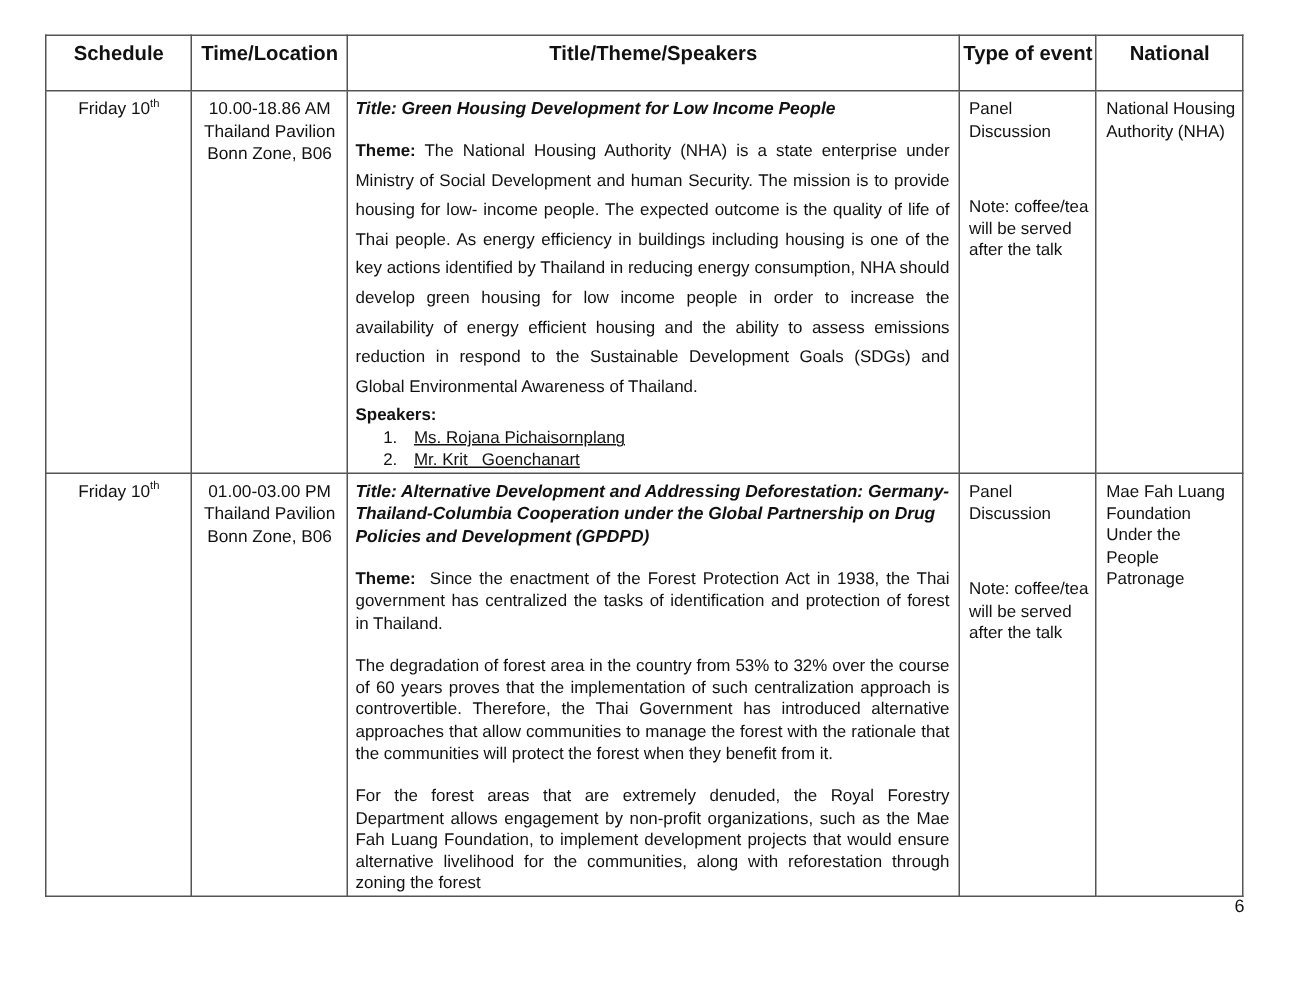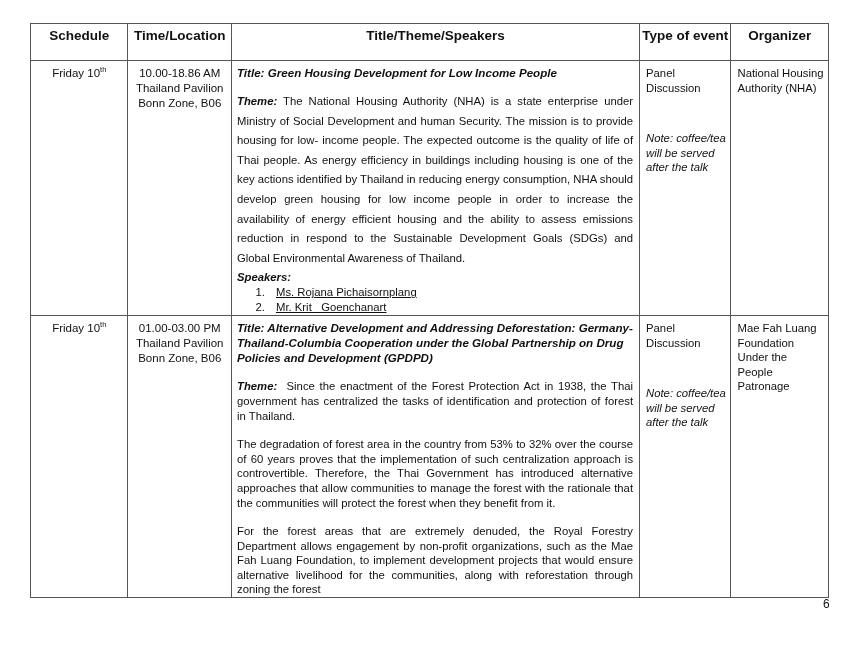--- a/index.html
+++ b/index.html
@@ -10,27 +10,27 @@
                 table-layout:fixed; width:799px; }
   table.sched td, table.sched th { border:1px solid #555; vertical-align:top; padding:0; }
   th { font-weight:bold; font-size:13.5px; text-align:center; padding-top:3px !important; line-height:18px; }
   .hdr-row { height:37px; }
   .c1 { width:97px; } .c2 { width:103px; } .c3 { width:406px; } .c4 { width:91px; } .c5 { width:97px; }
   .cell-center { text-align:center; font-size:11.5px; line-height:15px; padding-top:5px !important; }
   .cell-left { font-size:11.3px; line-height:14.5px; padding:5px 4px 0 6px !important;margin-top:36px; }
   sup { font-size:7.5px; line-height:0; vertical-align:super; }
   .main-cell { padding:4px 6px 0 5px !important; font-size:11.3px;margin-top:29px; }
   .title { font-weight:bold; font-style:italic; font-size:11.6px; line-height:15px; }
-  .theme-label, .spk-label { font-weight:bold; font-style:italic; }
+  .theme-label, .spk-label { font-weight:bold; }
   .p1 { text-align:justify; line-height:19.6px; margin-top:12px; }
   .p2 { text-align:justify; line-height:14.6px; }
   .spk-label { display:block; margin-top:2px; line-height:15px; }
   ol.spk { margin:0; padding-left:31px; line-height:15px;text-decoration:underline; }
   ol.spk li { padding-left:8px; }
-  .note { margin-top:36px;font-style:italic; }
+  .note { margin-top:36px; }
   .row1 { height:251px; }
   .row2 { height:270px; }
   .page-num { position:absolute; left:823px; top:597px; font-size:12px; }
   .gap { height:14px; }
 </style>
 </head>
 <body>
 
 <div class="page">
   <table class="sched">
@@ -40,21 +40,21 @@
         <col class="c3">
         <col class="c4">
         <col class="c5">
     </colgroup>
     <tbody>
         <tr class="hdr-row">
       <th>Schedule</th>
       <th>Time/Location</th>
       <th>Title/Theme/Speakers</th>
       <th>Type of event</th>
-      <th>Organizer</th>
+      <th>National</th>
     </tr>
 
     <tr class="row1">
       <td class="cell-center">
         <span>Friday 10</span><sup>th</sup>
       </td>
       <td class="cell-center">
         <div>10.00-18.86 AM</div>
         <div>Thailand Pavilion</div>
         <div>Bonn Zone, B06</div>

